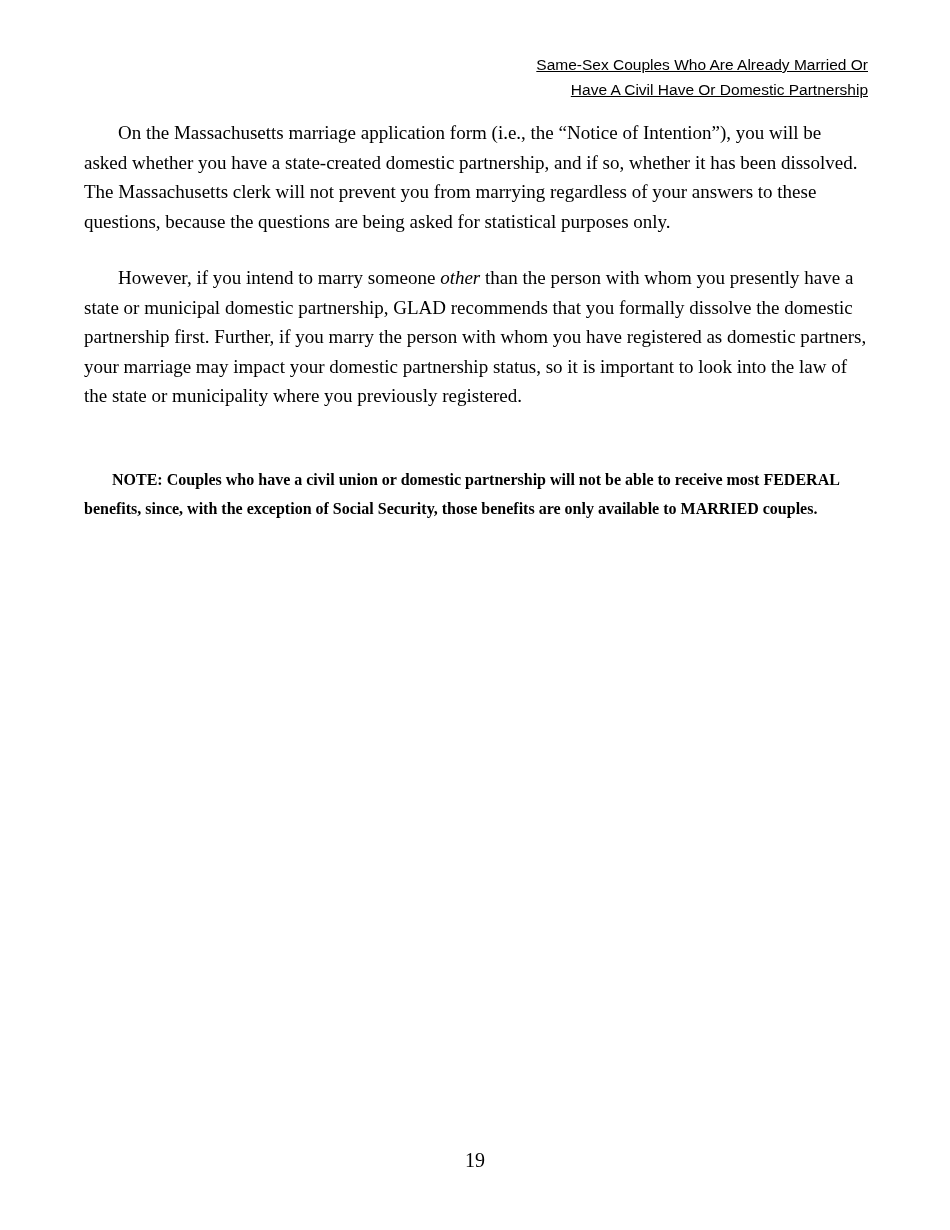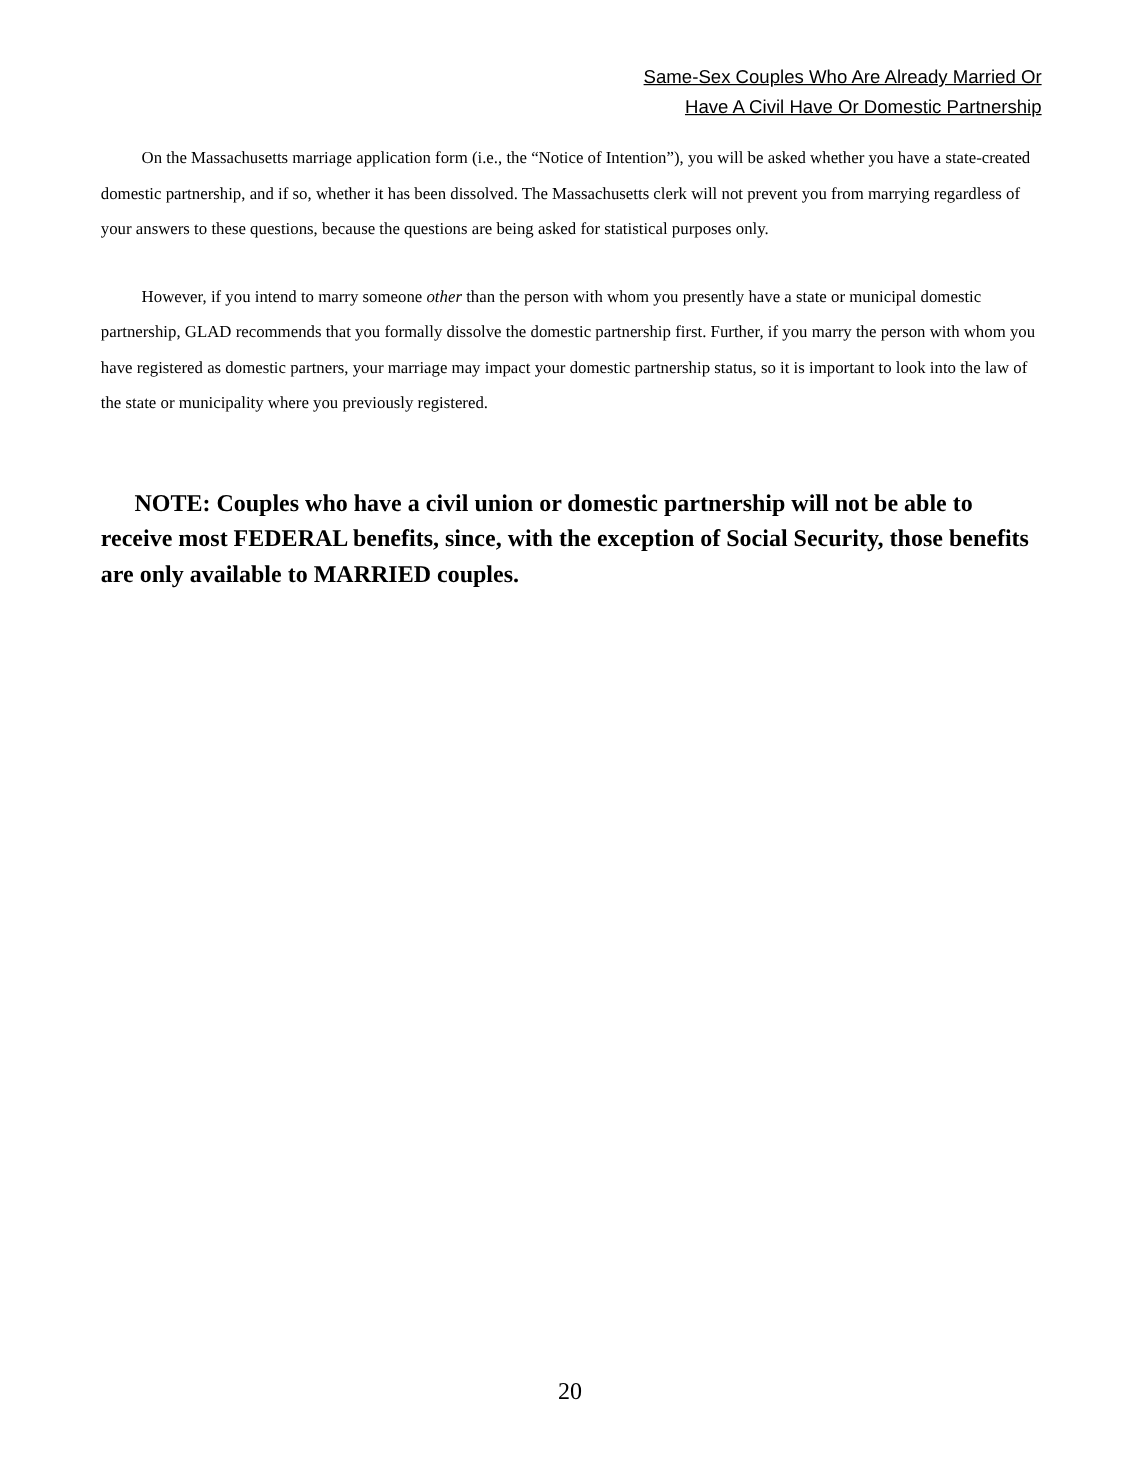--- a/index.html
+++ b/index.html
@@ -40,32 +40,32 @@
 
   
   .content {
     position: absolute;
     top: 118px;
     left: 84px;
     width: 784px;
   }
   p.para {
     margin: 0 0 0 0;
-    font-size: 14px;
+    font-size: 19px;
     line-height: 29.5px;
     text-indent: 34px;
     text-align: left;
   }
   p.spacer {
     margin: 0;
     height: 27px;
   }
   p.note {
     margin: 0;
-    font-size: 20px;
+    font-size: 16px;
     line-height: 29.5px;
     font-weight: bold;
     text-indent: 28px;
     text-align: left;
   }
   em.ital {
     font-style: italic;
     text-align: right;
   }
 
@@ -98,15 +98,15 @@
 
     <p class="para"><span>However, if you intend to marry someone </span><em class="ital">other</em><span> than the person with whom you presently have a state or municipal domestic partnership, GLAD recommends that you formally dissolve the domestic partnership first.  Further, if you marry the person with whom you have registered as domestic partners, your marriage may impact your domestic partnership status, so it is important to look into the law of the state or municipality where you previously registered.</span></p>
 
     <p class="spacer"></p>
     <p class="spacer"></p>
 
     <p class="note">NOTE:  Couples who have a civil union or domestic partnership will not be able to receive most FEDERAL benefits, since, with the exception of Social Security, those benefits are only available to MARRIED couples.</p>
 
   </div>
 
-  <div class="page-number">20</div>
+  <div class="page-number">19</div>
 
 </div>
 
 </body></html>

